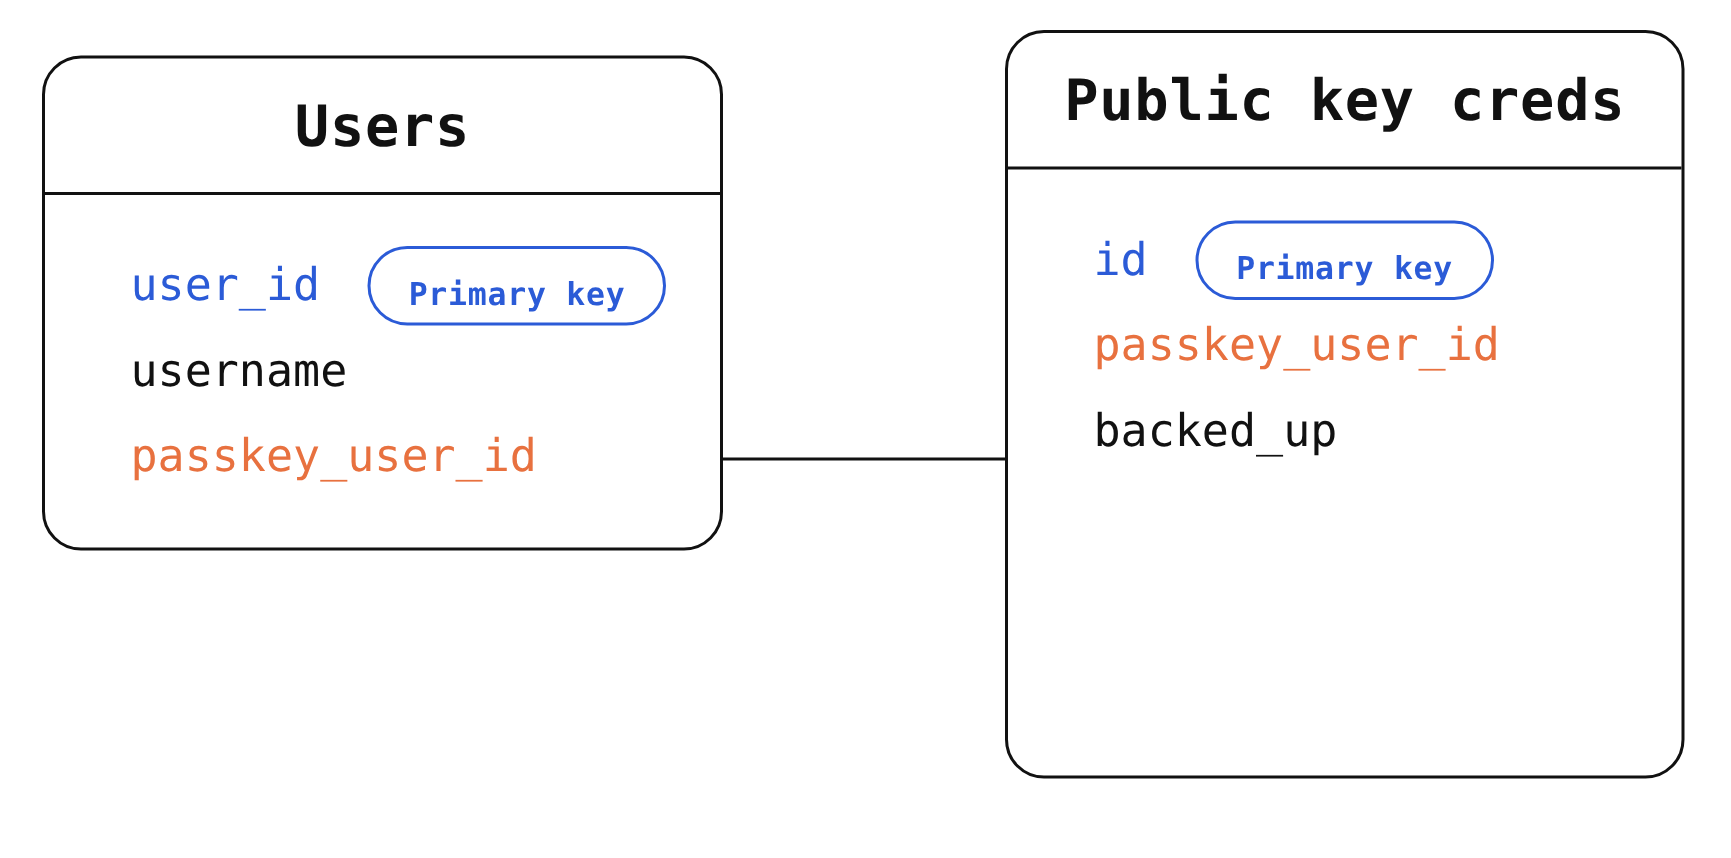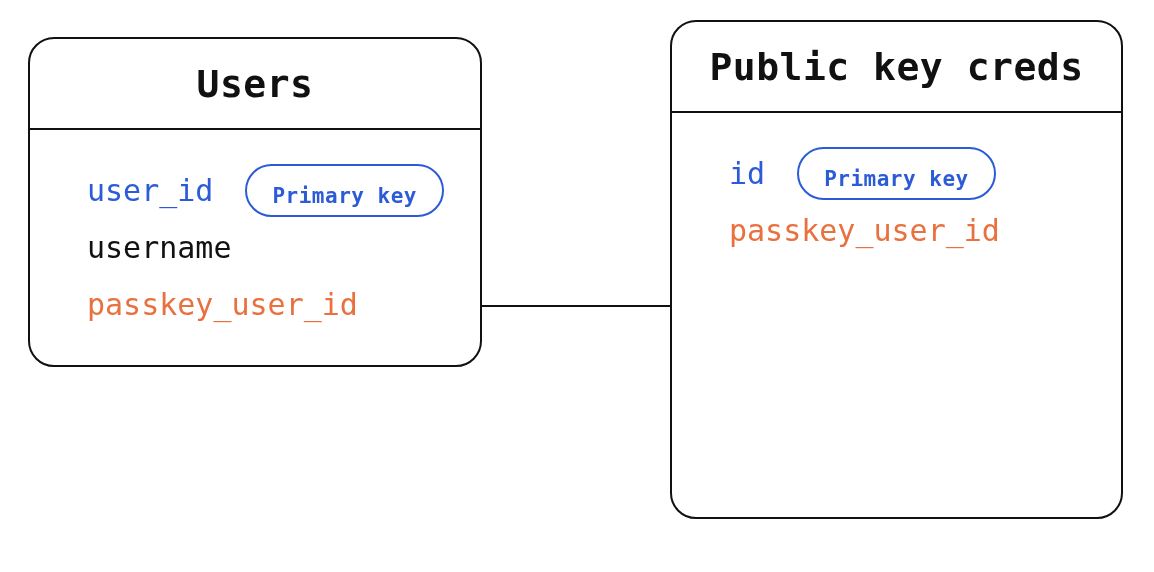--- a/index.html
+++ b/index.html
@@ -110,16 +110,19 @@
   <div class="table-card pubkey">
     <div class="table-header">Public key creds</div>
     <div class="table-fields">
       <div class="field-row">
         <span class="field-blue">id</span>
         <span class="pk-badge">Primary key</span>
       </div>
       <div class="field-row">
         <span class="field-orange">passkey_user_id</span>
       </div>
+      <div class="field-row">
+        <span>backed_up</span>
+      </div>
     </div>
   </div>
 
 </div>
 
 </body></html>

